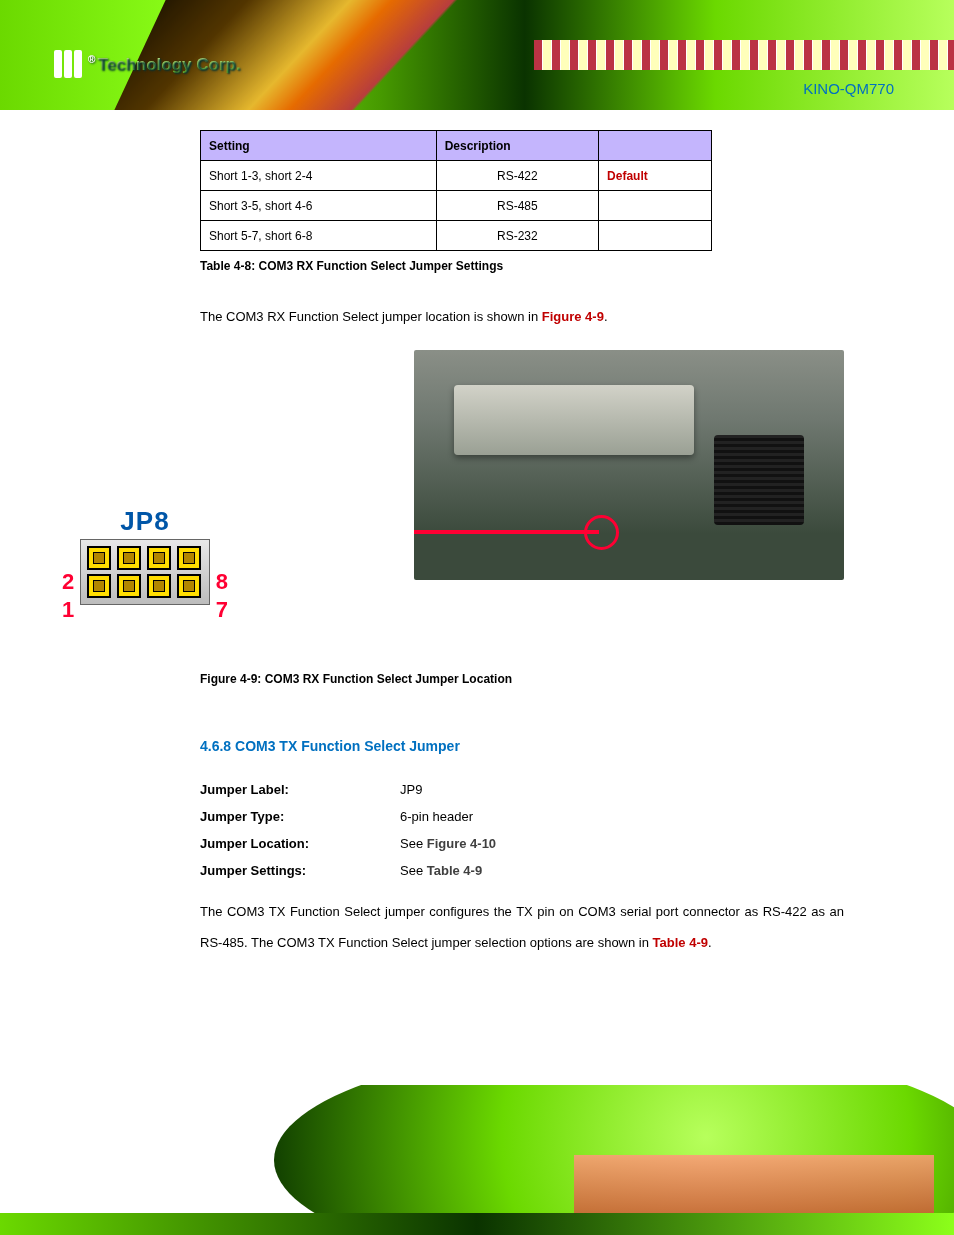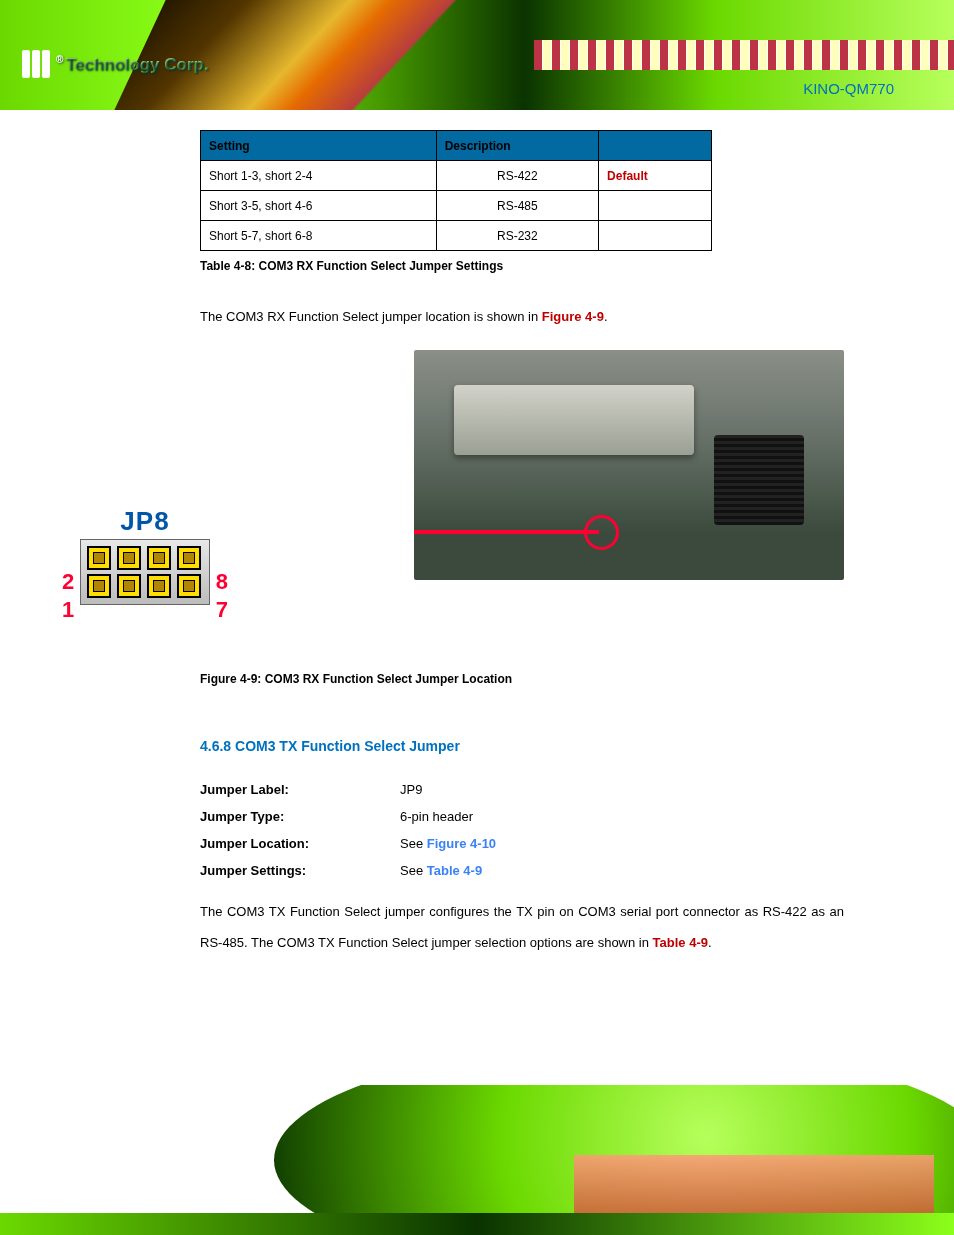--- a/index.html
+++ b/index.html
@@ -7,35 +7,35 @@
 
   
   .header-banner{height:110px;width:100%;background:
     linear-gradient(90deg,#6bd900 0%,#8cff1a 20%,#469900 40%,#0a3300 55%,#6bd900 75%,#b7ff5c 100%);
     position:relative;overflow:hidden}
   .header-banner::before{content:"";position:absolute;left:140px;top:0;width:360px;height:110px;
     background:linear-gradient(115deg,#2a1b00 0%,#5b3b00 20%,#ffcc33 45%,#ff7700 55%,#c44 70%,transparent 71%);
     transform:skewX(-25deg);filter:brightness(.9)}
   .header-banner::after{content:"";position:absolute;right:0;top:40px;width:420px;height:30px;
     background:repeating-linear-gradient(90deg,#b34 0 8px,#fff 8px 9px,#ffb 9px 17px,#fff 17px 18px);}
-  .logo-box{position:absolute;left:22px;top:50px;color:#fff;display:flex;align-items:center;gap:6px}
+  .logo-box{position:absolute;left:54px;top:50px;color:#fff;display:flex;align-items:center;gap:6px}
   .logo-box .iei{display:flex;gap:2px}
   .logo-box .iei span{width:8px;height:28px;background:#fff;border-radius:2px}
   .logo-text{font-weight:bold;font-size:17px;text-shadow:1px 1px 2px #033;letter-spacing:0;
     background:linear-gradient(#d6f7a0,#6bbd20);-webkit-background-clip:text;background-clip:text;color:transparent}
   .logo-text sup{font-size:10px;color:#fff;-webkit-text-fill-color:#fff;margin-right:2px}
 
   
   .page{padding:0 110px 0 200px}
   .product-title{color:#0070c0;font-weight:normal;font-size:15px;position:absolute;right:60px;top:80px}
 
   
   table.jumper-table{margin:20px 0 0 0;border-collapse:collapse;width:512px;font-size:12px}
   table.jumper-table th,table.jumper-table td{border:1px solid #000;height:30px;padding:4px 8px;text-align:left;vertical-align:middle}
-  table.jumper-table th{background:#0369a1;font-weight:bold}
+  table.jumper-table th{background:#c4b5fd;font-weight:bold}
   table.jumper-table td:nth-child(2){text-align:center}
   table.jumper-table td.default{color:#c00000;font-weight:bold}
   .caption{font-weight:bold;font-size:12px;margin-top:8px}
 
   .body-text{margin-top:28px;line-height:2.4}
   .body-text .figref{color:#c00000;font-weight:bold}
 
   
   .figure{margin-top:18px;position:relative;height:320px}
   .mb-photo{position:absolute;right:0;top:0;width:430px;height:230px;background:
@@ -63,21 +63,21 @@
 
   .fig-caption{font-weight:bold;font-size:12px;margin-top:2px}
 
   
   .section-h{color:#0070c0;font-weight:bold;font-size:14px;margin-top:52px}
 
   .spec-list{margin-top:28px}
   .spec-row{display:flex;margin-bottom:12px;font-size:13px}
   .spec-row .lab{width:200px;font-weight:bold}
   .spec-row .val{}
-  .spec-row .ref{color:#3b82f6;font-weight:bold}
+  .spec-row .ref{color:#404040;font-weight:bold}
 
   .para{margin-top:18px;line-height:2.4;text-align:justify}
 
   
   .footer-banner{position:absolute;left:0;right:0;bottom:0;height:150px;
         overflow:hidden}
   .footer-banner .curve{position:absolute;right:-40px;bottom:-40px;width:720px;height:230px;border-radius:50%;
     background:radial-gradient(circle at 60% 40%,#b7ff5c 0%,#6bd900 45%,#0a3300 100%)}
   .footer-banner .edge{position:absolute;left:0;bottom:0;width:100%;height:22px;
     background:linear-gradient(90deg,#6bd900,#0a3300,#8cff1a)}

